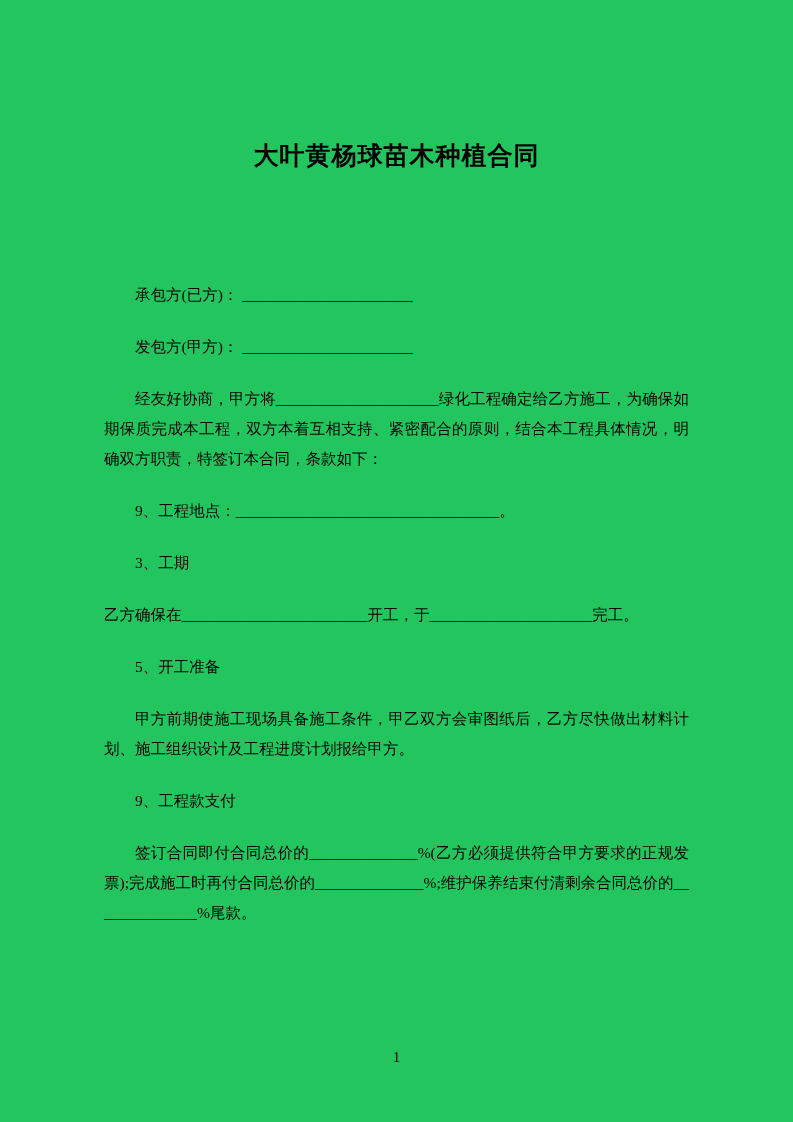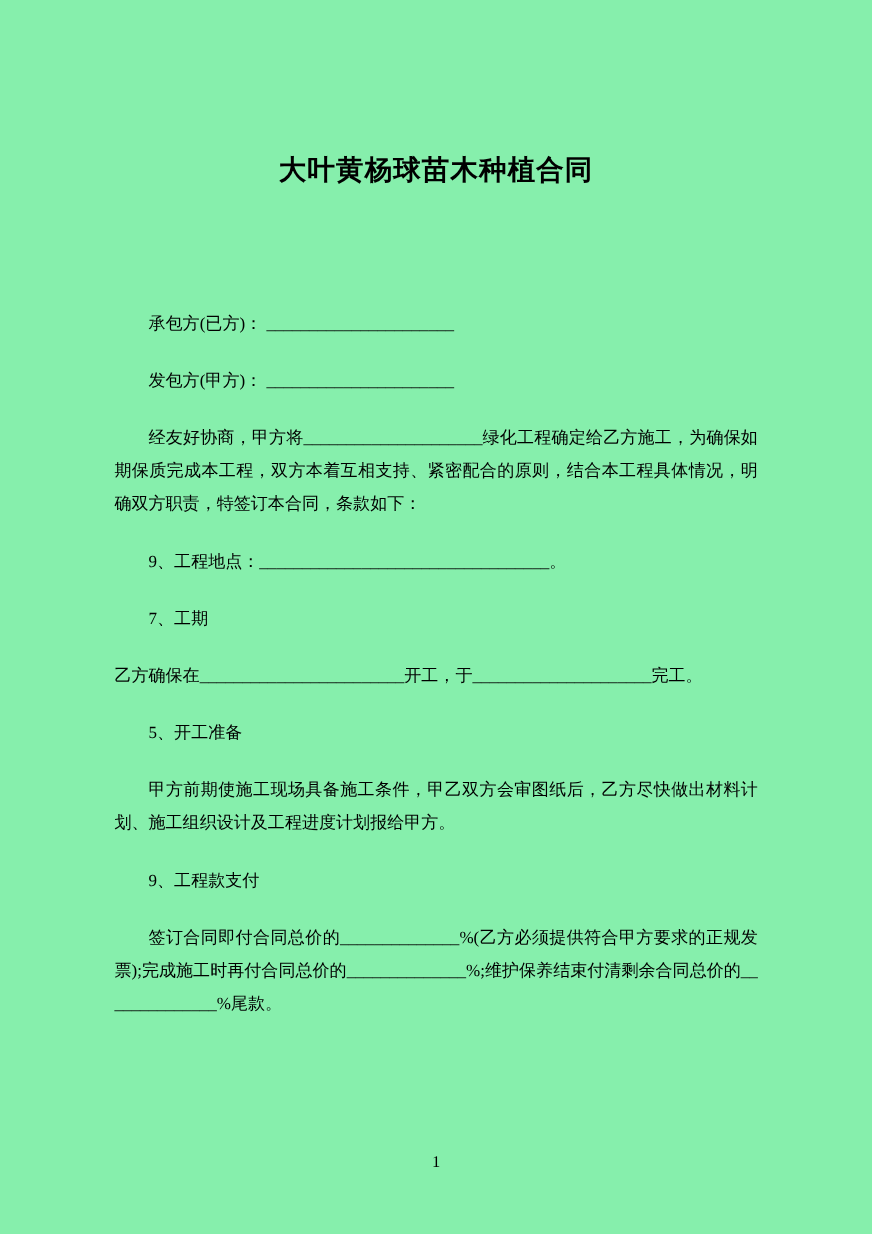--- a/index.html
+++ b/index.html
@@ -5,21 +5,21 @@
   html, body {
     margin: 0;
     padding: 0;
     background: #ffffff;
   }
   .page {
     position: relative;
     width: 793px;
     height: 1122px;
     margin: 0 auto;
-    background: #86efac;
+    background: #22c55e;
     box-sizing: border-box;
     padding: 140px 104px 0 104px;
     font-family: "Liberation Serif", "DejaVu Serif", serif;
     color: #000000;
     overflow: hidden;
   }
   .title {
     margin: 0 0 108px 0;
     font-size: 25px;
     line-height: 32px;
@@ -52,21 +52,21 @@
 
 <div class="page">
 
   <h1 class="title">大叶黄杨球苗木种植合同</h1>
 
   <div class="contract-body">
     <p class="indent">承包方(已方)： ______________________</p>
     <p class="indent">发包方(甲方)： ______________________</p>
     <p class="indent">经友好协商，甲方将_____________________绿化工程确定给乙方施工，为确保如期保质完成本工程，双方本着互相支持、紧密配合的原则，结合本工程具体情况，明确双方职责，特签订本合同，条款如下：</p>
     <p class="indent">9、工程地点：__________________________________。</p>
-    <p class="indent">7、工期</p>
+    <p class="indent">3、工期</p>
     <p>乙方确保在________________________开工，于_____________________完工。</p>
     <p class="indent">5、开工准备</p>
     <p class="indent">甲方前期使施工现场具备施工条件，甲乙双方会审图纸后，乙方尽快做出材料计划、施工组织设计及工程进度计划报给甲方。</p>
     <p class="indent">9、工程款支付</p>
     <p class="indent">签订合同即付合同总价的______________%(乙方必须提供符合甲方要求的正规发票);完成施工时再付合同总价的______________%;维护保养结束付清剩余合同总价的______________%尾款。</p>
   </div>
 
   <div class="page-number">1</div>
 
 </div>

